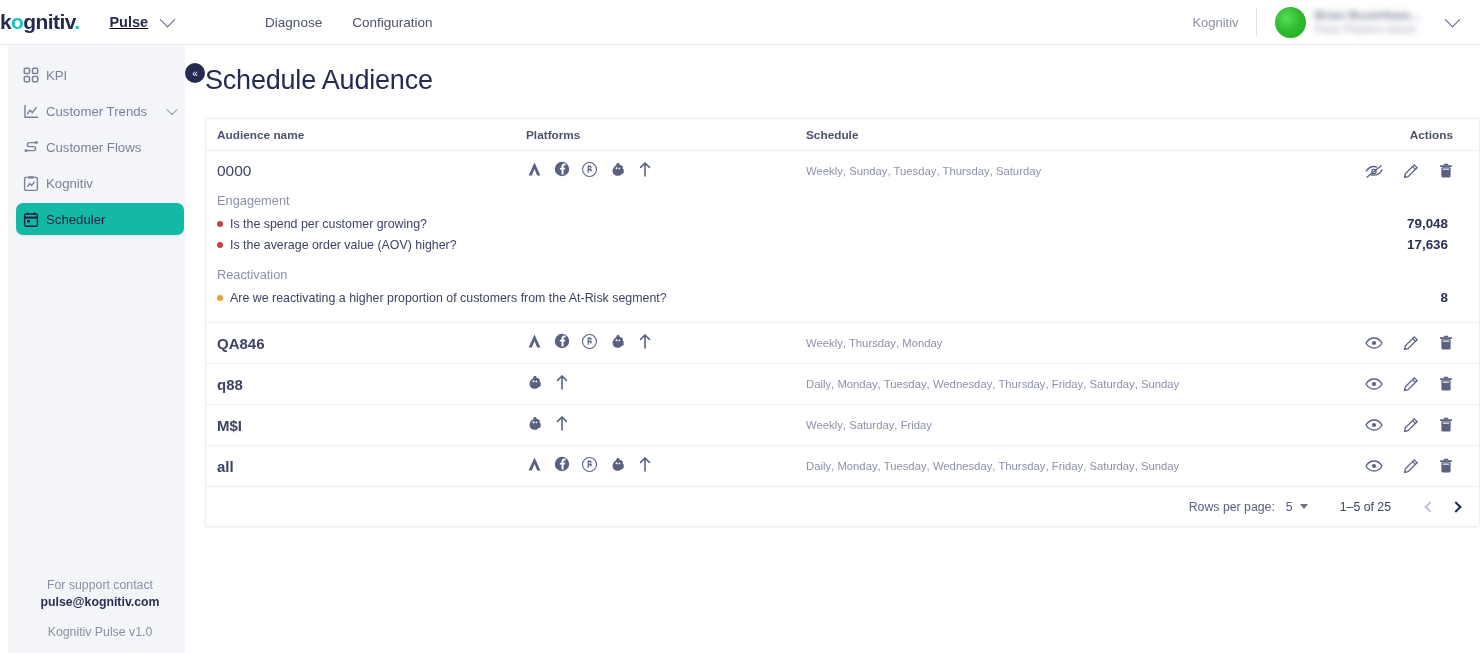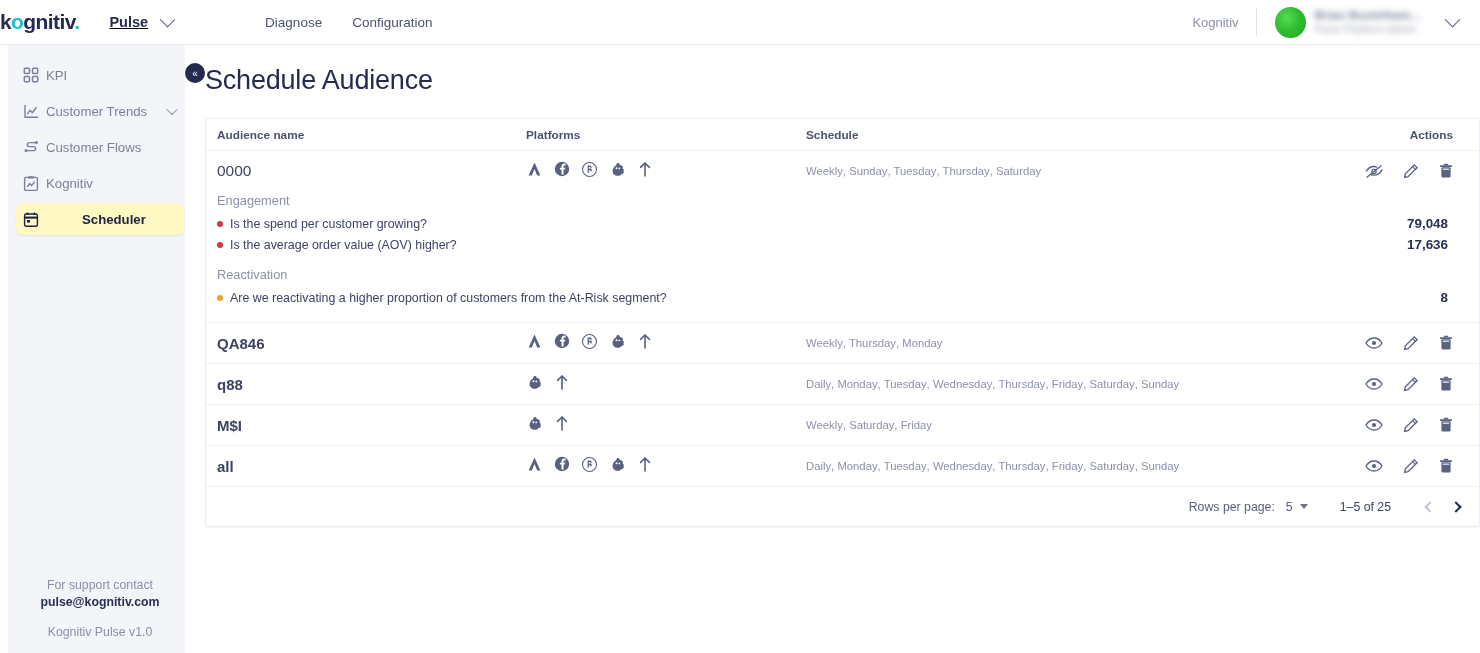--- a/index.html
+++ b/index.html
@@ -71,23 +71,22 @@
   .sitem {
     position: relative;
     height: 32px; margin: 4px 8px;
     display: flex; align-items: center;
     border-radius: 7px;
     cursor: pointer;
     color: #7b8199;
     font-size: 13.2px;
   }
   .sitem.active {
-    background: #fef9c3; color: #1d2340; font-weight: 700;
+    background: #14b8a6; color: #1d2340; font-weight: 400;
     box-shadow: 0 1px 2px rgba(30,35,70,.07);
-    gap: 36px;
   }
   .sitem .sic { width: 30px; display: flex; justify-content: center; align-items: center; }
   .sitem.active .sic svg { stroke: #1d2340; }
   .sitem .slbl { flex: 1; }
   .sitem .sexp { margin-right: 8px; display:flex; }
   .sexp .chev2 {
     width: 8px; height: 8px;
     border-right: 1.5px solid #8a90a6;
     border-bottom: 1.5px solid #8a90a6;
     transform: rotate(45deg) translate(-1px,-1px);

